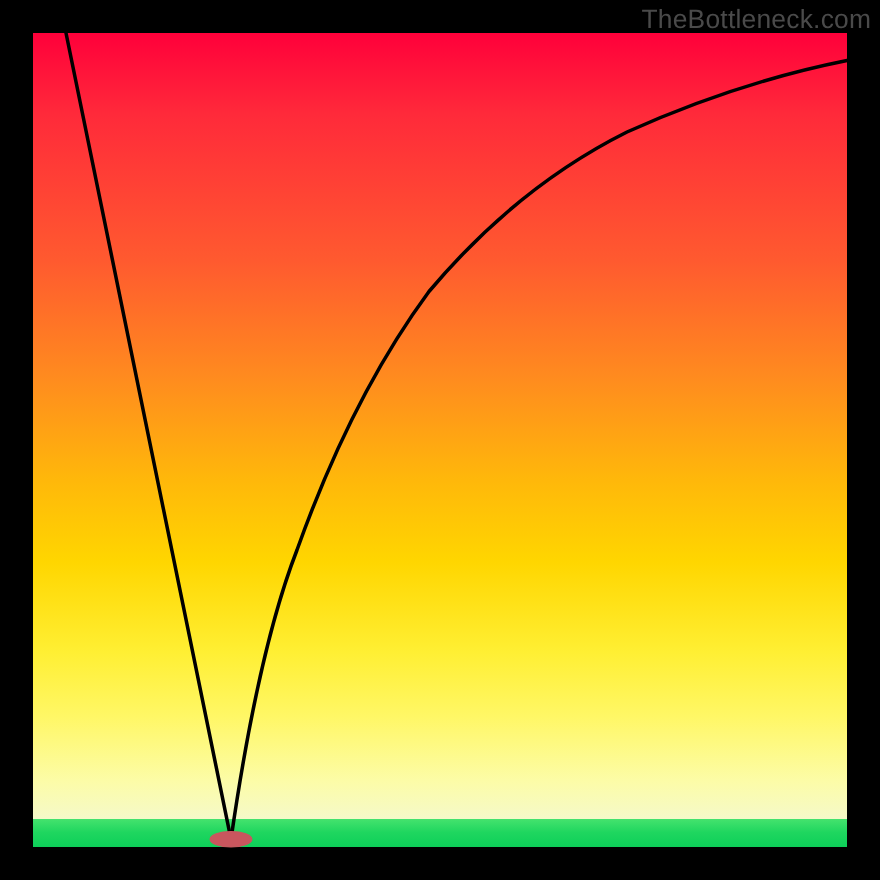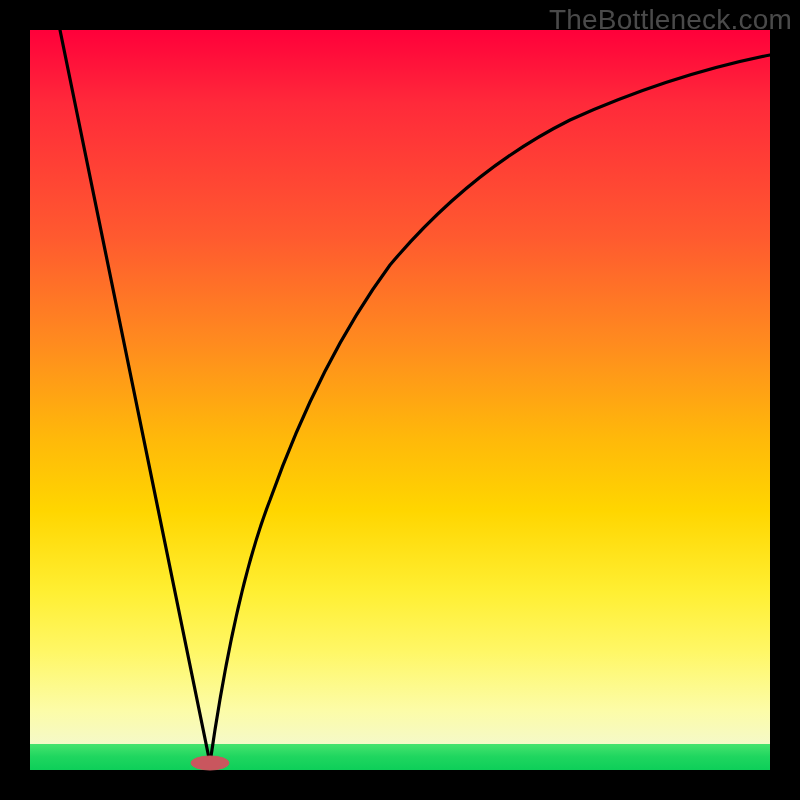--- a/index.html
+++ b/index.html
@@ -41,21 +41,21 @@
       #46e36e 96.5%,
       #1fd65f 98.2%,
       #0dcf59 100%
     );
   }
   .watermark {
     position: absolute;
     top: 4px;
     right: 8px;
     color: #4a4a4a;
-    font-size: 28px;
+    font-size: 24px;
     font-weight: 500;
     letter-spacing: 0.2px;
     user-select: none;
   }
   svg.curves {
     position: absolute;
     left: 30px;
     top: 30px;
     width: 740px;
     height: 740px;

